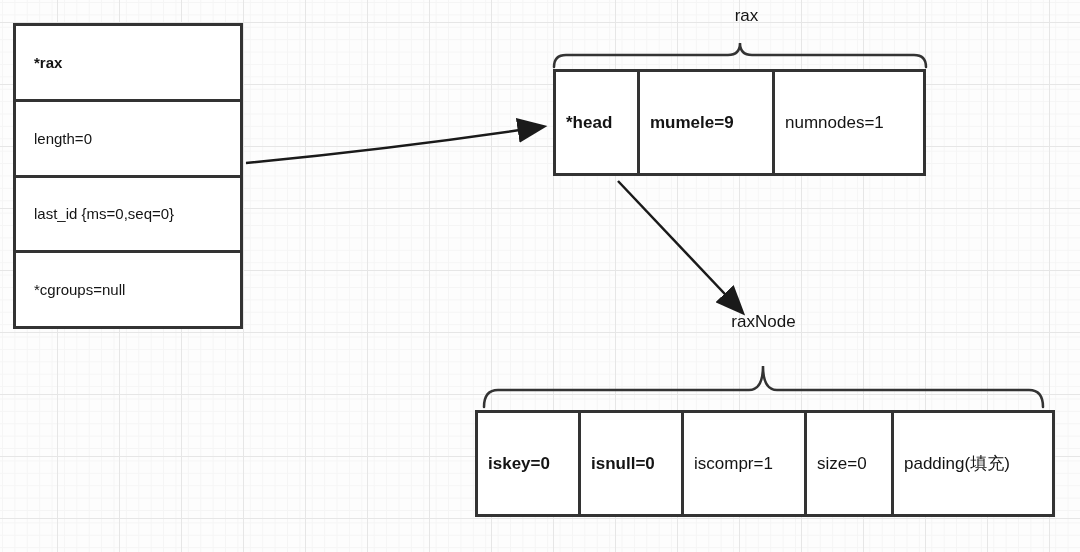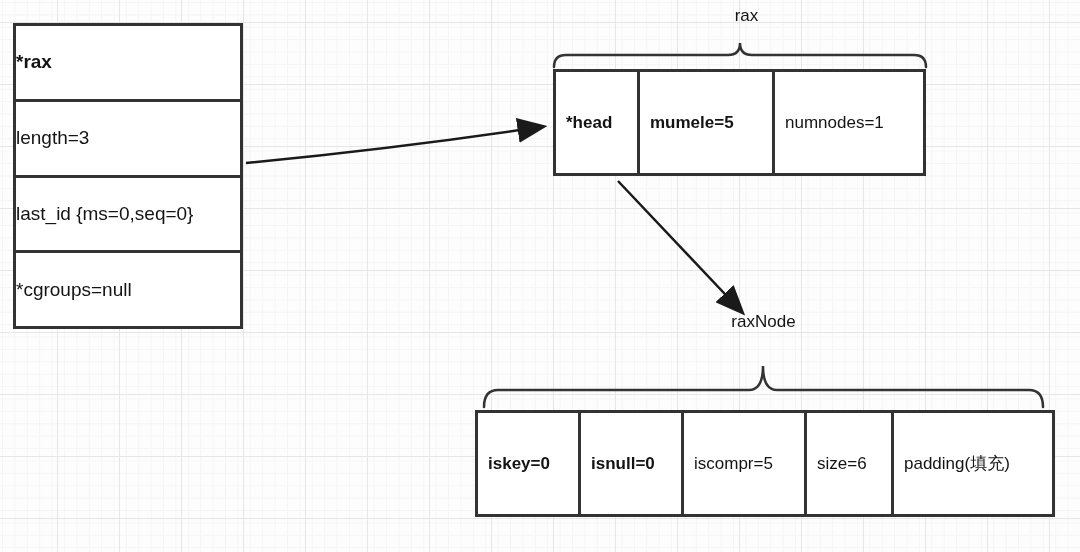--- a/index.html
+++ b/index.html
@@ -26,22 +26,22 @@
     left:13px;top:23px;
     width:230px;height:306px;
     border:3px solid #333333;
     background:#ffffff;
     display:flex;flex-direction:column;
     box-sizing:border-box;
   }
   .struct-row{
     flex:1 1 0;
     display:flex;align-items:center;
-    padding-left:0;
-    font-size:19px;
+    padding-left:18px;
+    font-size:15px;
     border-top:3px solid #333333;
     background:#ffffff;
   }
   .struct-row:first-child{border-top:none;}
   .cell-box{
     position:absolute;
     display:flex;
     border:3px solid #333333;
     background:#ffffff;
     box-sizing:border-box;
@@ -77,58 +77,58 @@
 </head>
 <body>
 
 <div class="canvas">
 
   <div class="struct-box">
     <div class="struct-row bold">
       <span>*rax</span>
     </div>
     <div class="struct-row">
-      <span>length=3</span>
+      <span>length=0</span>
     </div>
     <div class="struct-row">
       <span>last_id {ms=0,seq=0}</span>
     </div>
     <div class="struct-row">
       <span>*cgroups=null</span>
     </div>
   </div>
 
   <div class="group-label rax-label">rax</div>
 
   <div class="cell-box rax-box">
     <div class="cell bold" style="flex:0 0 84px;">
       <span>*head</span>
     </div>
     <div class="cell bold" style="flex:0 0 135px;">
-      <span>mumele=5</span>
+      <span>mumele=9</span>
     </div>
     <div class="cell" style="flex:1 1 auto;align-items:center;">
       <span>numnodes=1</span>
     </div>
   </div>
 
   <div class="group-label raxnode-label">raxNode</div>
 
   <div class="cell-box raxnode-box">
     <div class="cell bold" style="flex:0 0 103px;">
       <span>iskey=0</span>
     </div>
     <div class="cell bold" style="flex:0 0 103px;">
       <span>isnull=0</span>
     </div>
     <div class="cell" style="flex:0 0 123px;">
-      <span>iscompr=5</span>
+      <span>iscompr=1</span>
     </div>
     <div class="cell" style="flex:0 0 87px;">
-      <span>size=6</span>
+      <span>size=0</span>
     </div>
     <div class="cell" style="flex:1 1 auto;">
       <span>padding(填充)</span>
     </div>
   </div>
 
   <svg class="overlay" viewBox="0 0 1080 552">
     <defs>
       <marker id="arrowhead" markerWidth="12" markerHeight="10" refX="9" refY="5" orient="auto">
         <path d="M0,0 L12,5 L0,10 z" fill="#1a1a1a"></path>

